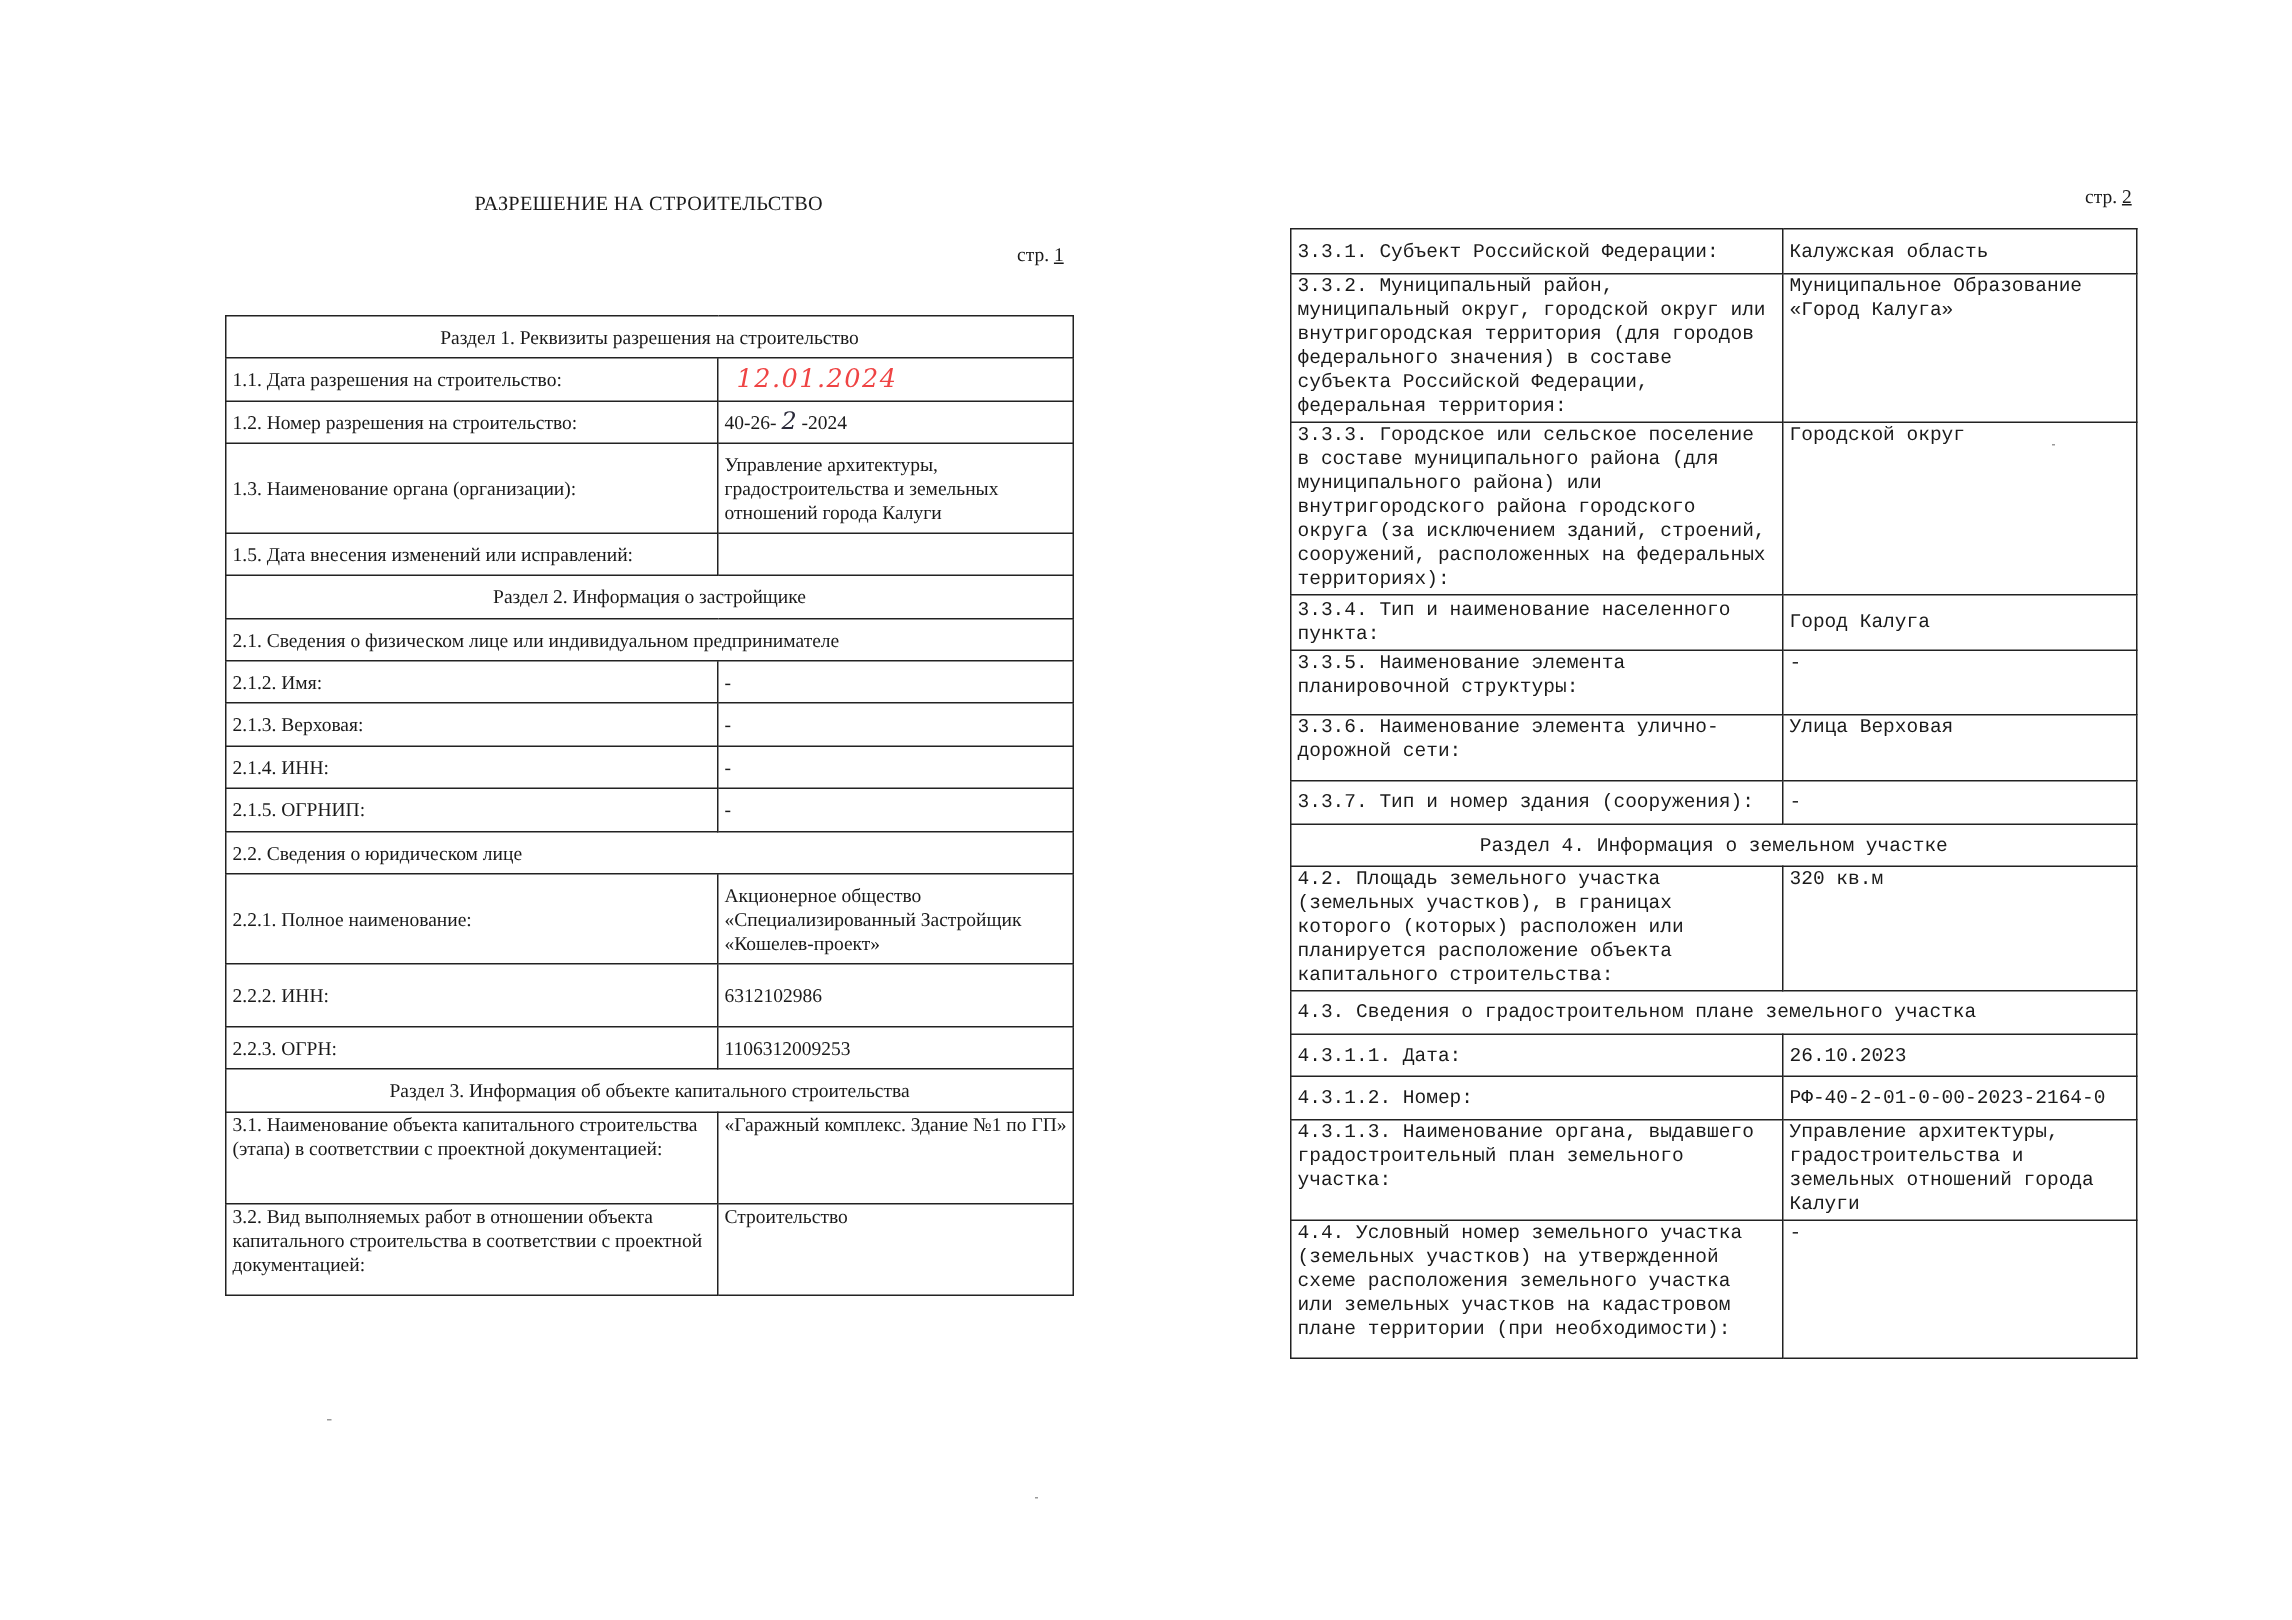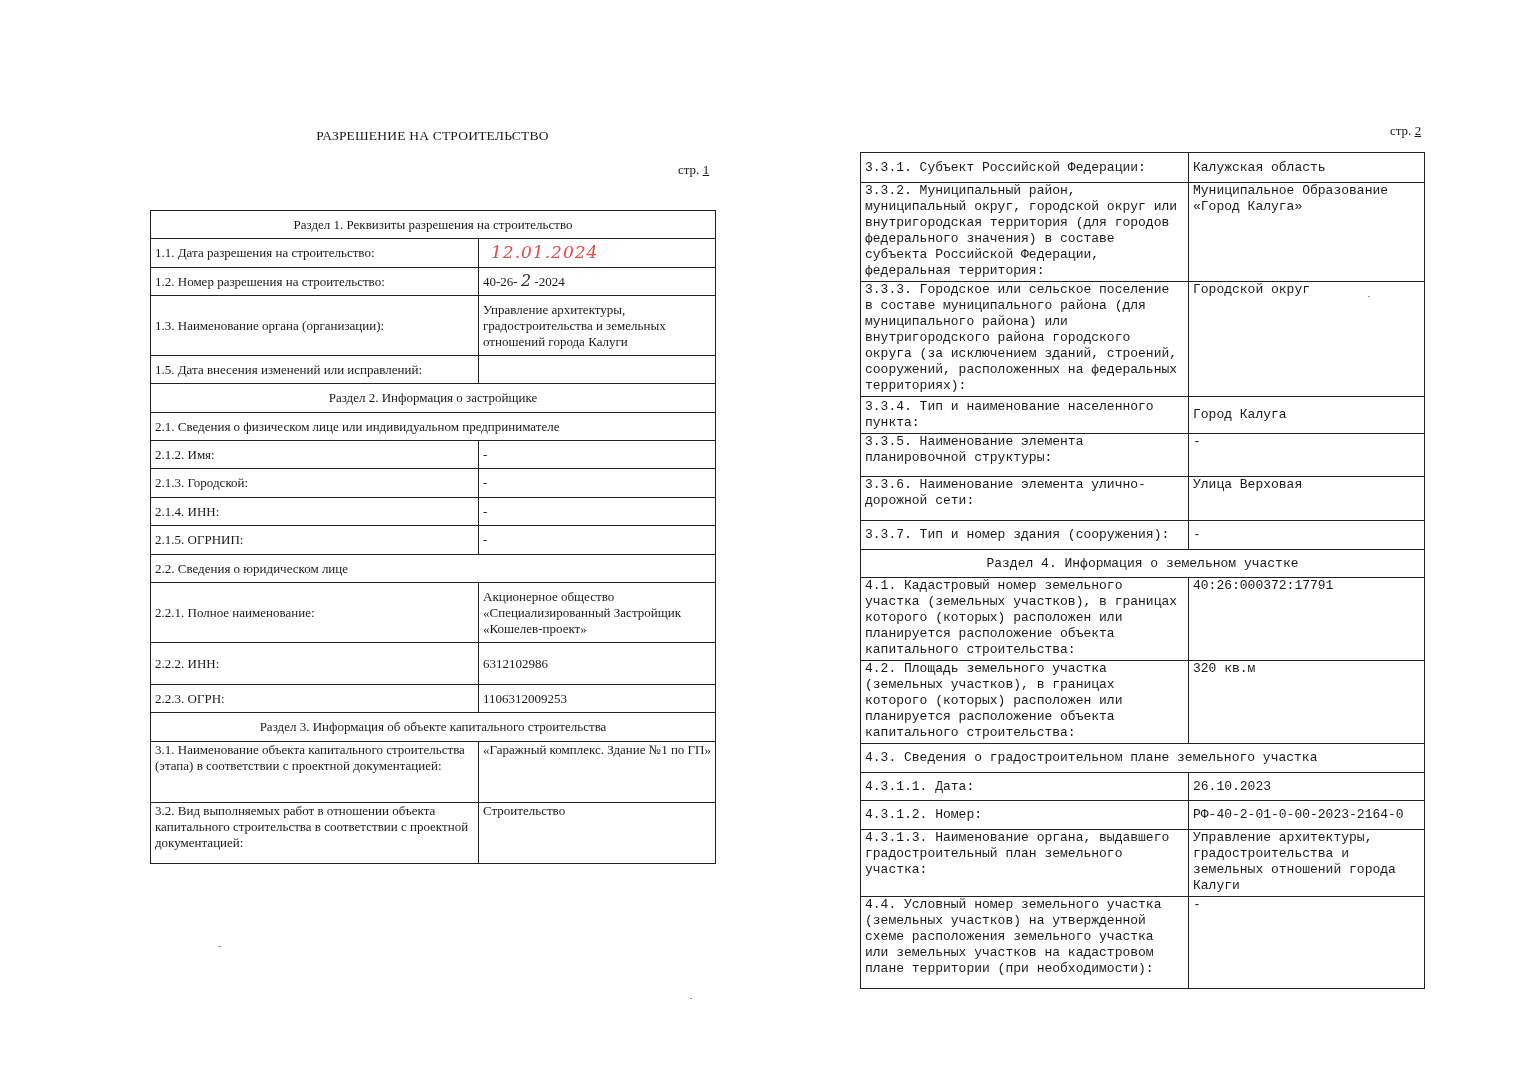--- a/index.html
+++ b/index.html
@@ -69,21 +69,21 @@
     <td colspan="2" class="center">Раздел 2. Информация о застройщике</td>
   </tr>
   <tr style="height:28px">
     <td colspan="2">2.1. Сведения о физическом лице или индивидуальном предпринимателе</td>
   </tr>
   <tr style="height:28px">
     <td>2.1.2. Имя:</td>
     <td>-</td>
   </tr>
   <tr style="height:29px">
-    <td>2.1.3. Городской:</td>
+    <td>2.1.3. Верховая:</td>
     <td>-</td>
   </tr>
   <tr style="height:28px">
     <td>2.1.4. ИНН:</td>
     <td>-</td>
   </tr>
   <tr style="height:29px">
     <td>2.1.5. ОГРНИП:</td>
     <td>-</td>
   </tr>
@@ -151,24 +151,20 @@
     <td class="top">3.3.6. Наименование элемента улично-дорожной сети:</td>
     <td class="top">Улица Верховая</td>
   </tr>
   <tr style="height:29px">
     <td>3.3.7. Тип и номер здания (сооружения):</td>
     <td>-</td>
   </tr>
   <tr style="height:28px">
     <td colspan="2" class="center">Раздел 4. Информация о земельном участке</td>
   </tr>
-  <tr style="height:75px">
-    <td class="top">4.1. Кадастровый номер земельного участка (земельных участков), в границах которого (которых) расположен или планируется расположение объекта капитального строительства:</td>
-    <td class="top">40:26:000372:17791</td>
-  </tr>
   <tr style="height:76px">
     <td class="top">4.2. Площадь земельного участка (земельных участков), в границах которого (которых) расположен или планируется расположение объекта капитального строительства:</td>
     <td class="top">320 кв.м</td>
   </tr>
   <tr style="height:29px">
     <td colspan="2">4.3. Сведения о градостроительном плане земельного участка</td>
   </tr>
   <tr style="height:28px">
     <td>4.3.1.1. Дата:</td>
     <td>26.10.2023</td>

